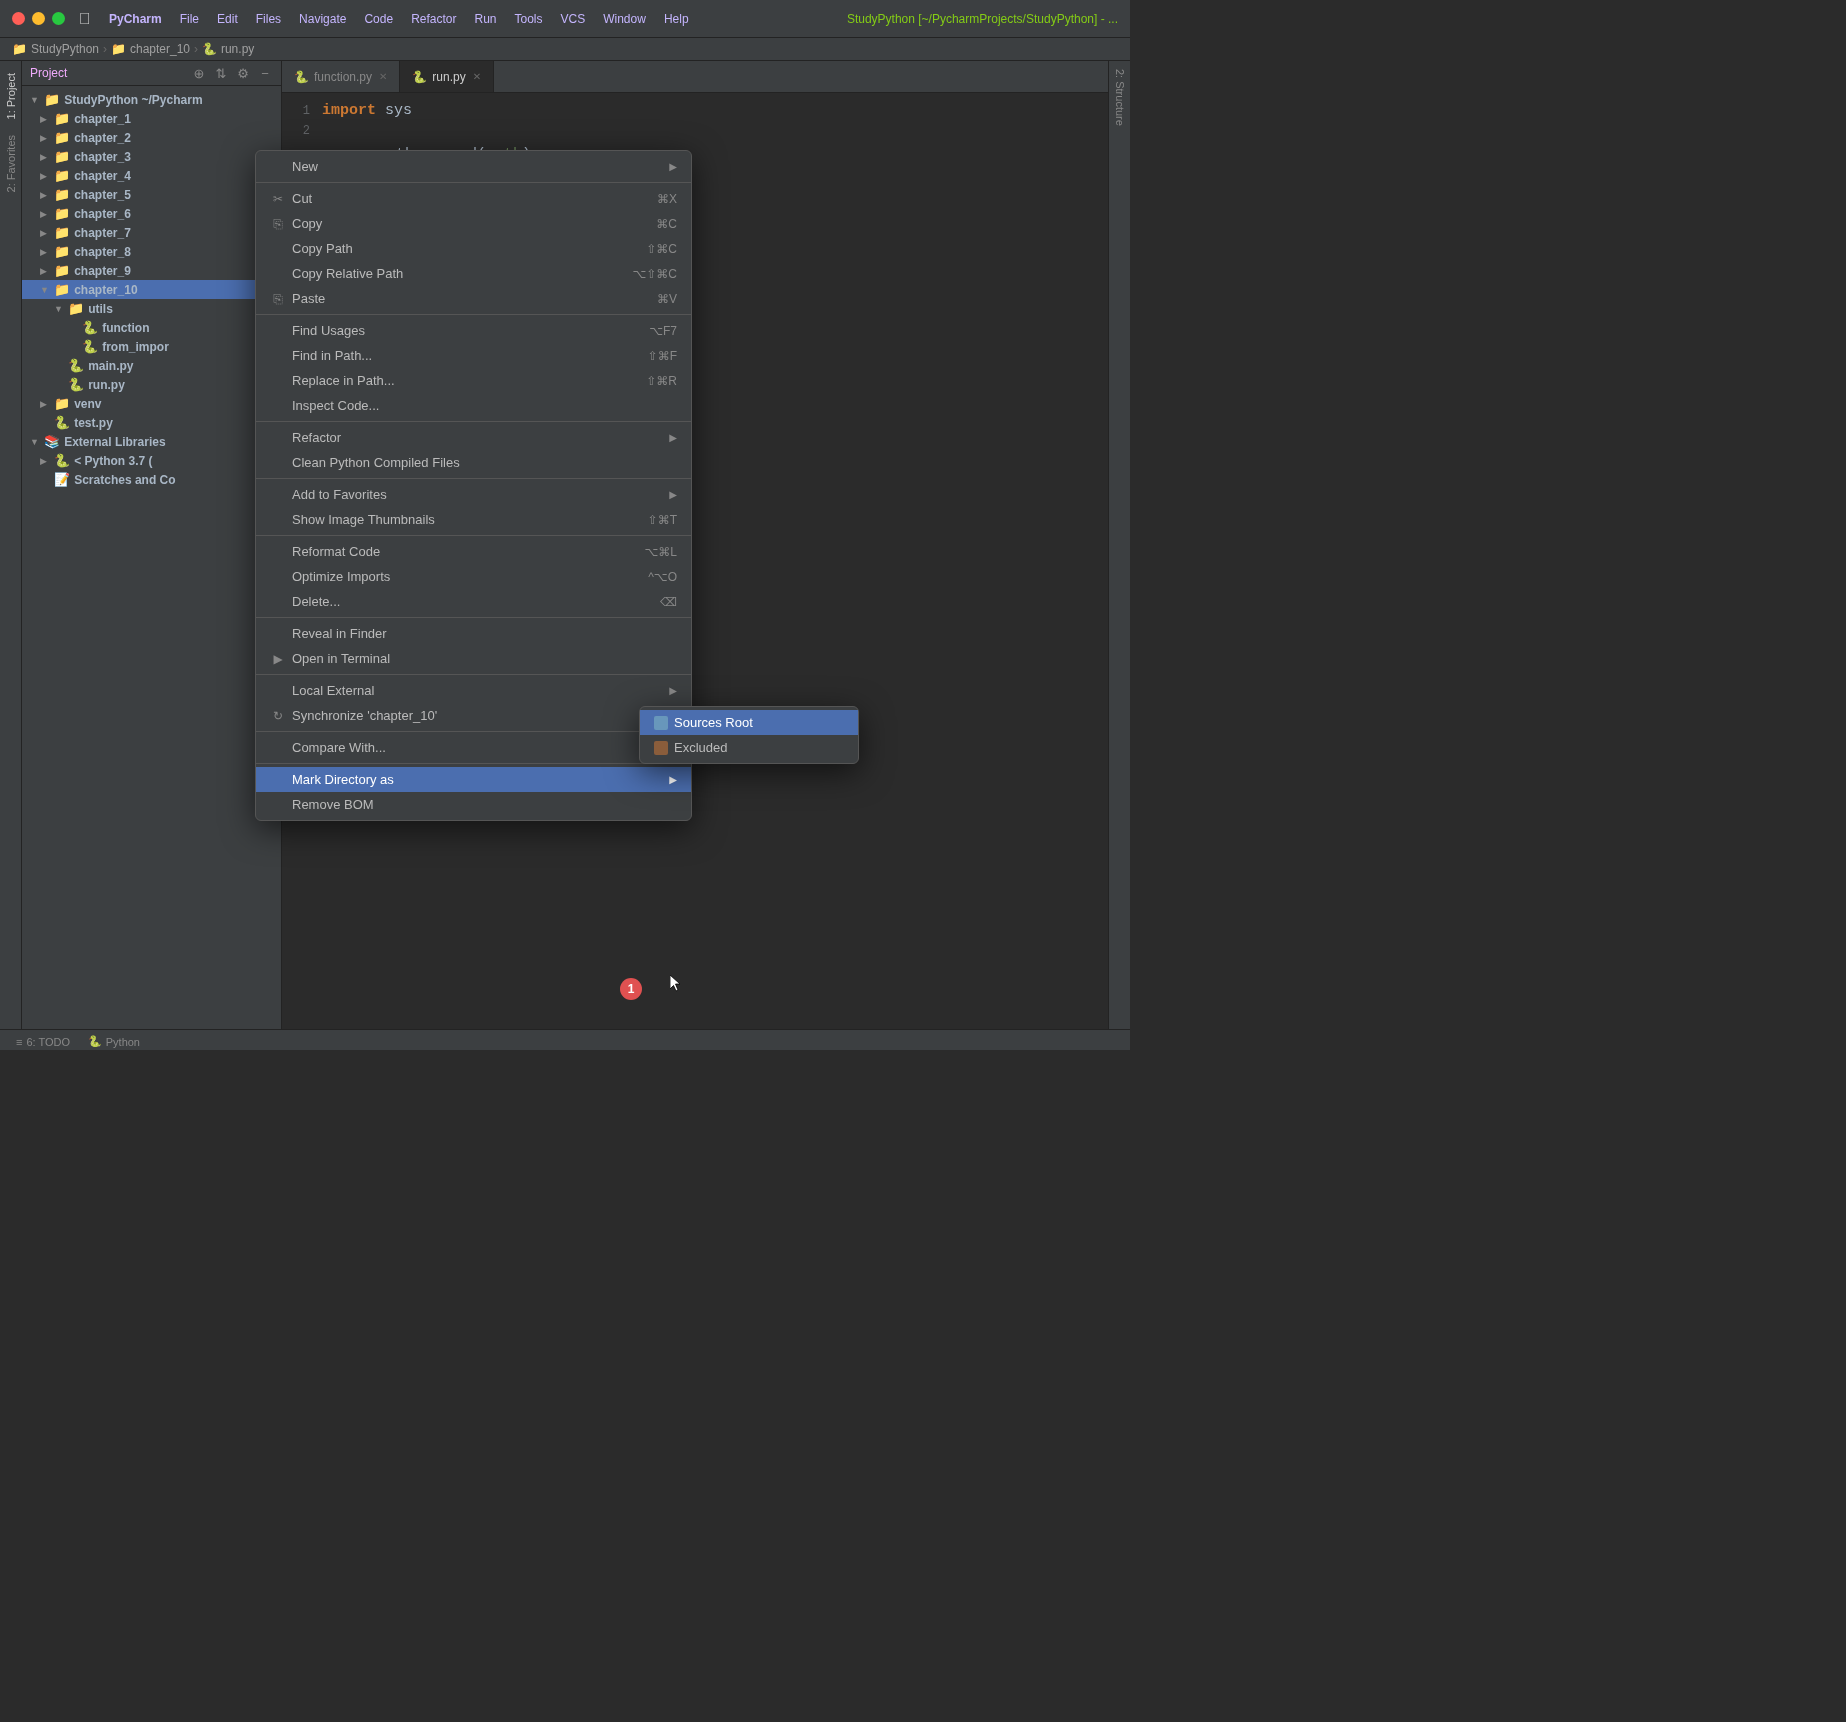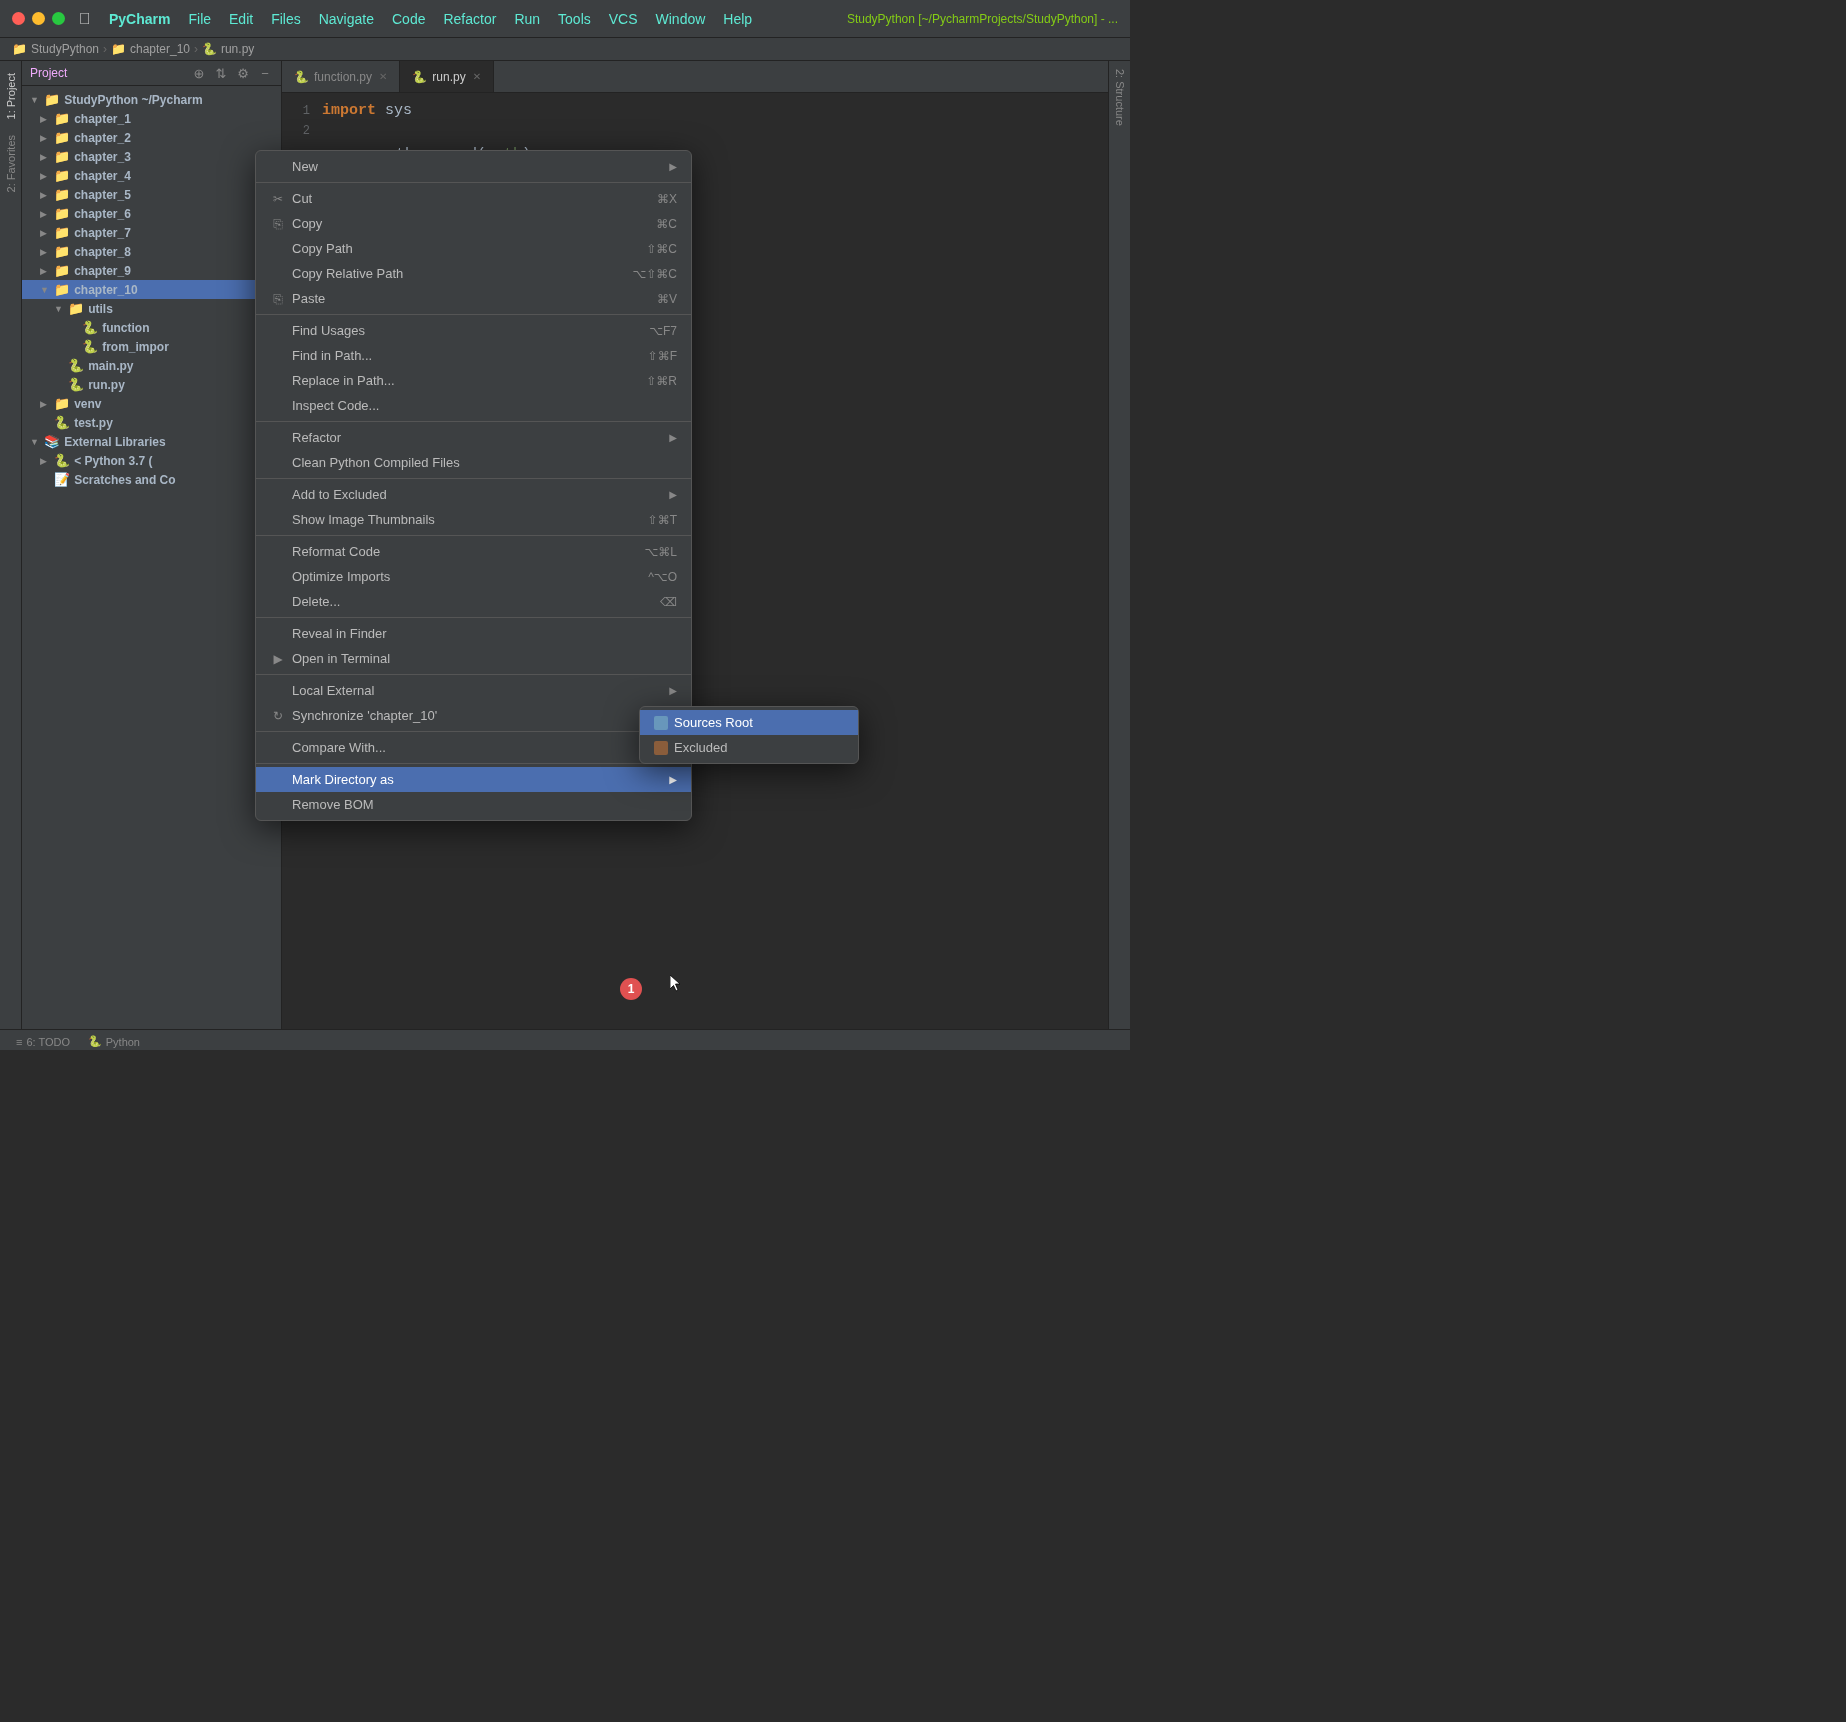--- a/index.html
+++ b/index.html
@@ -42,22 +42,22 @@
       margin-right: 10px;
     }
     .menu-bar {
       display: flex;
       gap: 2px;
       align-items: center;
       flex: 1;
     }
     .menu-item {
       padding: 3px 8px;
-      color: #5eead4;
-      font-size: 14px;
+      color: #c4b5fd;
+      font-size: 12px;
       cursor: pointer;
       border-radius: 4px;
     }
     .menu-item.app-name { font-weight: 600; }
     .window-title {
       position: absolute;
       right: 12px;
       top: 50%;
       transform: translateY(-50%);
       color: #84cc16;
@@ -678,21 +678,21 @@
       <div class="ctx-item">
         <span class="ctx-icon"></span>
         <span class="ctx-label">Clean Python Compiled Files</span>
         <span class="ctx-shortcut"></span>
       </div>
 
       <div class="ctx-separator"></div>
 
       <div class="ctx-item">
         <span class="ctx-icon"></span>
-        <span class="ctx-label">Add to Excluded</span>
+        <span class="ctx-label">Add to Favorites</span>
         <span class="ctx-arrow">▶</span>
       </div>
       <div class="ctx-item">
         <span class="ctx-icon"></span>
         <span class="ctx-label">Show Image Thumbnails</span>
         <span class="ctx-shortcut">⇧⌘T</span>
       </div>
 
       <div class="ctx-separator"></div>
 

